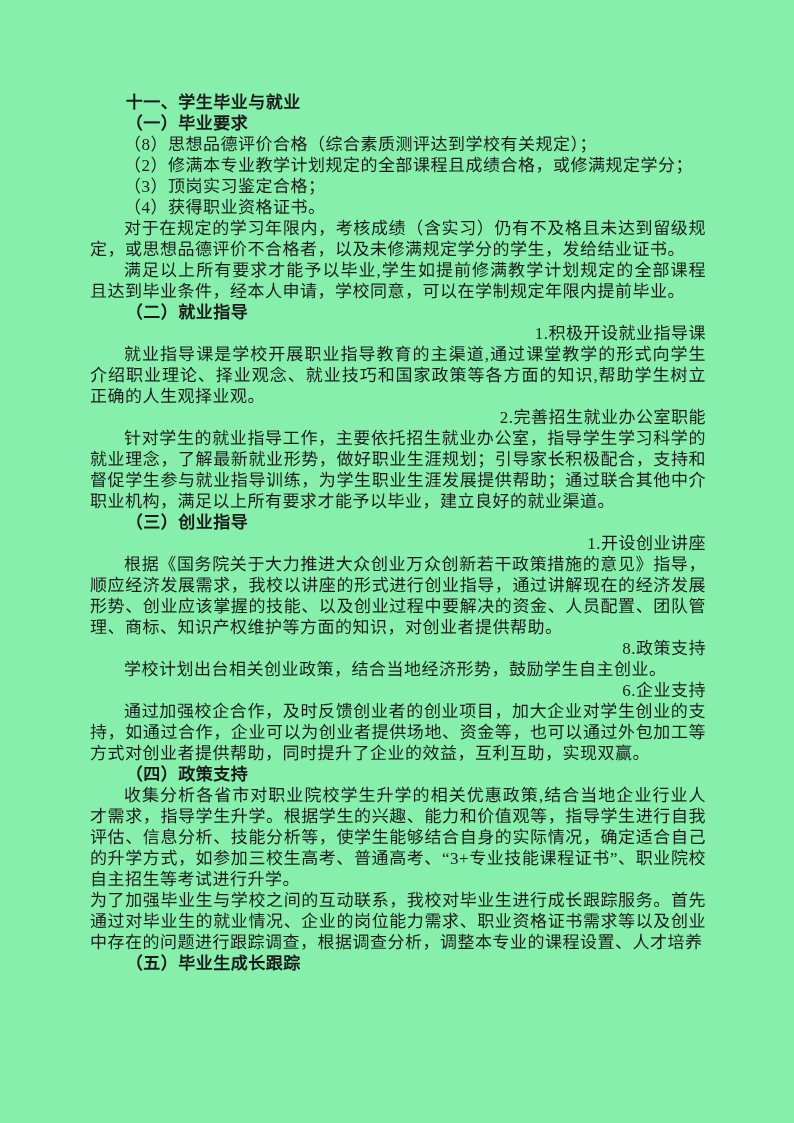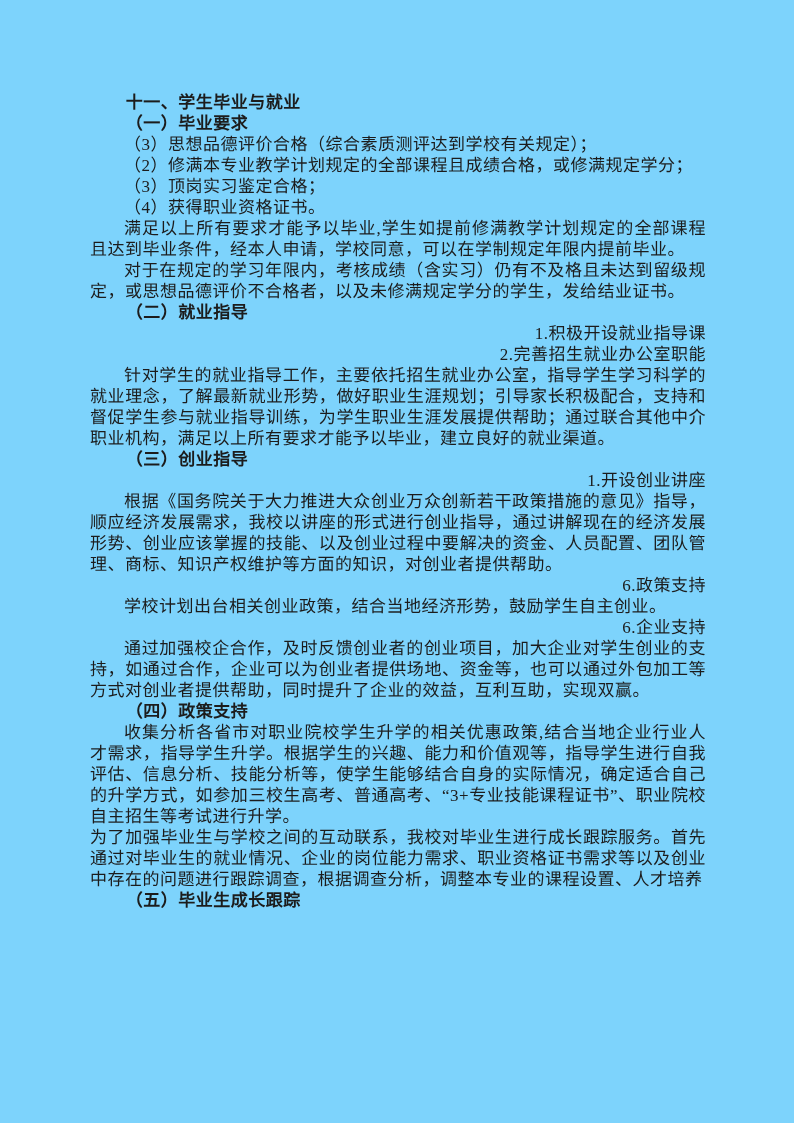--- a/index.html
+++ b/index.html
@@ -4,21 +4,21 @@
 <style>
   html, body {
     margin: 0;
     padding: 0;
     background: #ffffff;
   }
   .page {
     position: relative;
     width: 794px;
     height: 1123px;
-    background: #7dd3fc;
+    background: #86efac;
     color: #1c1c1c;
     overflow: hidden;
     font-family: "Liberation Serif", "DejaVu Serif", serif;
   }
   .content {
     position: absolute;
     left: 90px;
     top: 92px;
     width: 616px;
   }
@@ -59,34 +59,35 @@
     font-family: "Liberation Serif", "DejaVu Serif", serif;
   }
 </style>
 </head>
 <body>
 
 <div class="page">
   <div class="content">
     <p class="blk heading-1">十一、学生毕业与就业</p>
     <p class="blk heading-2">（一）毕业要求</p>
-    <p class="blk list-item">（3）思想品德评价合格（综合素质测评达到学校有关规定）；</p>
+    <p class="blk list-item">（8）思想品德评价合格（综合素质测评达到学校有关规定）；</p>
     <p class="blk list-item">（2）修满本专业教学计划规定的全部课程且成绩合格，或修满规定学分；</p>
     <p class="blk list-item">（3）顶岗实习鉴定合格；</p>
     <p class="blk list-item">（4）获得职业资格证书。</p>
+    <p class="blk paragraph">对于在规定的学习年限内，考核成绩（含实习）仍有不及格且未达到留级规定，或思想品德评价不合格者，以及未修满规定学分的学生，发给结业证书。</p>
     <p class="blk paragraph">满足以上所有要求才能予以毕业,学生如提前修满教学计划规定的全部课程且达到毕业条件，经本人申请，学校同意，可以在学制规定年限内提前毕业。</p>
-    <p class="blk paragraph">对于在规定的学习年限内，考核成绩（含实习）仍有不及格且未达到留级规定，或思想品德评价不合格者，以及未修满规定学分的学生，发给结业证书。</p>
     <p class="blk heading-2">（二）就业指导</p>
     <p class="blk sub-heading">1.积极开设就业指导课</p>
+    <p class="blk paragraph">就业指导课是学校开展职业指导教育的主渠道,通过课堂教学的形式向学生介绍职业理论、择业观念、就业技巧和国家政策等各方面的知识,帮助学生树立正确的人生观择业观。</p>
     <p class="blk sub-heading">2.完善招生就业办公室职能</p>
     <p class="blk paragraph">针对学生的就业指导工作，主要依托招生就业办公室，指导学生学习科学的就业理念，了解最新就业形势，做好职业生涯规划；引导家长积极配合，支持和督促学生参与就业指导训练，为学生职业生涯发展提供帮助；通过联合其他中介职业机构，满足以上所有要求才能予以毕业，建立良好的就业渠道。</p>
     <p class="blk heading-2">（三）创业指导</p>
     <p class="blk sub-heading">1.开设创业讲座</p>
     <p class="blk paragraph">根据《国务院关于大力推进大众创业万众创新若干政策措施的意见》指导，顺应经济发展需求，我校以讲座的形式进行创业指导，通过讲解现在的经济发展形势、创业应该掌握的技能、以及创业过程中要解决的资金、人员配置、团队管理、商标、知识产权维护等方面的知识，对创业者提供帮助。</p>
-    <p class="blk sub-heading">6.政策支持</p>
+    <p class="blk sub-heading">8.政策支持</p>
     <p class="blk paragraph">学校计划出台相关创业政策，结合当地经济形势，鼓励学生自主创业。</p>
     <p class="blk sub-heading">6.企业支持</p>
     <p class="blk paragraph">通过加强校企合作，及时反馈创业者的创业项目，加大企业对学生创业的支持，如通过合作，企业可以为创业者提供场地、资金等，也可以通过外包加工等方式对创业者提供帮助，同时提升了企业的效益，互利互助，实现双赢。</p>
     <p class="blk heading-2">（四）政策支持</p>
     <p class="blk paragraph">收集分析各省市对职业院校学生升学的相关优惠政策,结合当地企业行业人才需求，指导学生升学。根据学生的兴趣、能力和价值观等，指导学生进行自我评估、信息分析、技能分析等，使学生能够结合自身的实际情况，确定适合自己的升学方式，如参加三校生高考、普通高考、“3+专业技能课程证书”、职业院校自主招生等考试进行升学。</p>
     <p class="blk paragraph-flush">为了加强毕业生与学校之间的互动联系，我校对毕业生进行成长跟踪服务。首先通过对毕业生的就业情况、企业的岗位能力需求、职业资格证书需求等以及创业中存在的问题进行跟踪调查，根据调查分析，调整本专业的课程设置、人才培养</p>
     <p class="blk heading-2">（五）毕业生成长跟踪</p>
   </div>
 </div>
 

